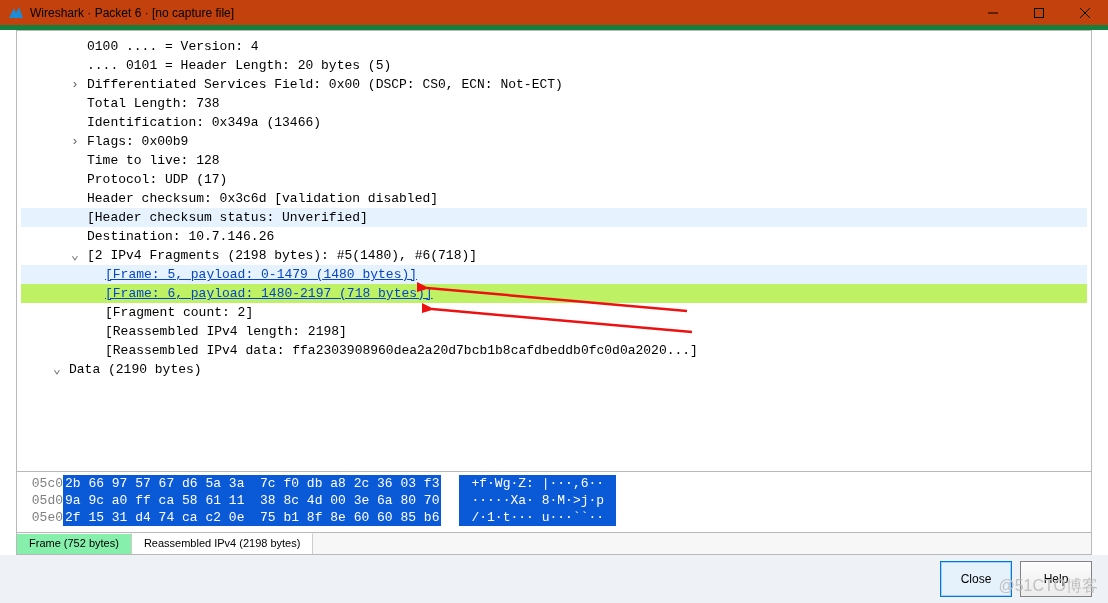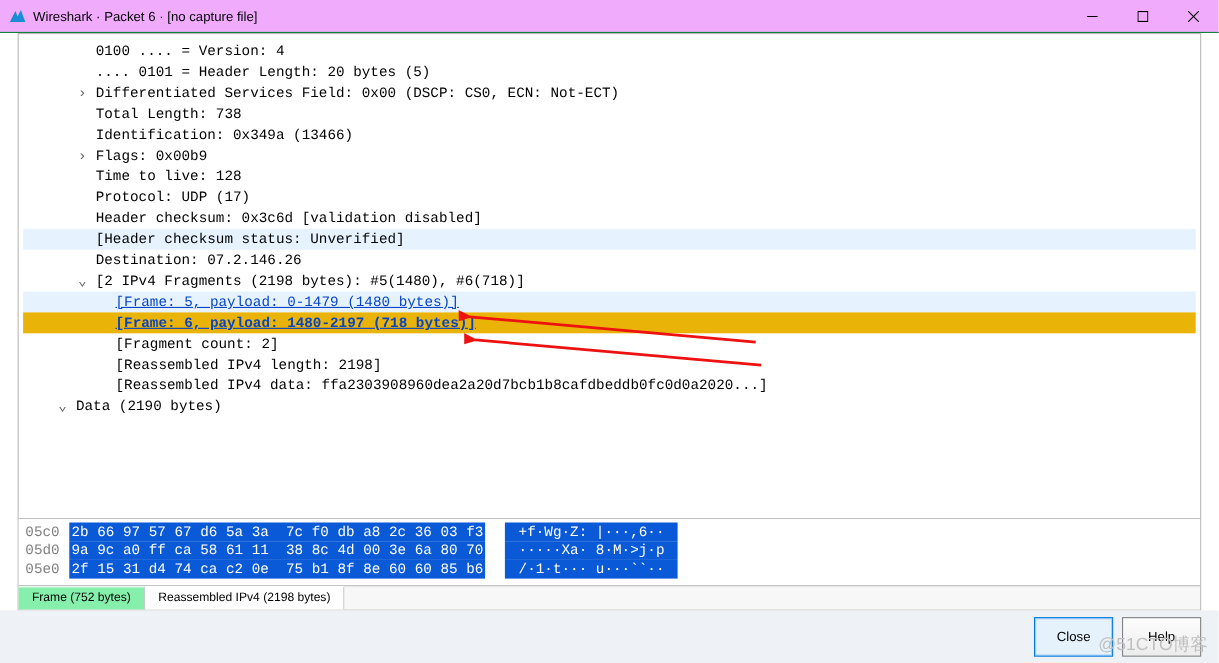--- a/index.html
+++ b/index.html
@@ -1,35 +1,35 @@
 <!DOCTYPE html>
 <html><head>
 <meta charset="utf-8">
 <style>
 * { box-sizing: border-box; margin: 0; padding: 0; }
 body { font-family: "Segoe UI", Tahoma, sans-serif; font-size: 12px; background: #fff; width: 1108px; height: 603px; overflow: hidden; position: relative; }
-.titlebar { height: 30px; background: #f0abfc; display: flex; align-items: center; padding-left: 8px; border-bottom: 1px solid #15803d; }
+.titlebar { height: 30px; background: #c2410c; display: flex; align-items: center; padding-left: 8px; border-bottom: 5px solid #15803d; }
 .titlebar .logo { width: 16px; height: 16px; margin-right: 6px; }
 .titlebar .title { flex: 1; font-size: 12px; color: #000; }
 .winbtns { display: flex; height: 100%; }
 .winbtn { width: 46px; height: 100%; display: flex; align-items: center; justify-content: center; cursor: default; }
 .content { position: absolute; top: 30px; left: 16px; right: 16px; bottom: 48px; border: 1px solid #b9b9b9; background: #fff; display: flex; flex-direction: column; }
 .tree-pane { flex: 1 1 auto; overflow-y: auto; padding: 6px 4px 6px 4px; font-family: Consolas, "Courier New", monospace; font-size: 13px; line-height: 19px; color: #000; }
 .tree-row { white-space: pre; padding-left: 12px; }
 .tree-row.l2 { padding-left: 66px; }
 .tree-row.l3 { padding-left: 84px; }
 .tree-row.exp::before { content: "›"; display: inline-block; width: 12px; color: #666; transform: translateX(-4px); }
 .tree-row.col::before { content: "⌄"; display: inline-block; width: 12px; color: #666; transform: translateX(-4px); }
 .tree-row.hl-cyan { background: #e6f3ff; }
-.tree-row.sel { background: #eab308; font-weight: bold; }
+.tree-row.sel { background: #bef264; }
 .link-blue { color: #0645c8; text-decoration: underline; }
 .arrow { position: absolute; pointer-events: none; }
 .hex-wrap { border-top: 1px solid #b9b9b9; }
 .hex-pane { height: 60px; overflow-y: auto; background: #fff; font-family: Consolas, "Courier New", monospace; font-size: 13px; line-height: 17px; padding: 3px 6px; }
-.hex-row { display: flex; white-space: pre; }
+.hex-row { display: flex; white-space: pre; text-align: right; }
 .hex-off { color: #808080; width: 40px; }
 .hex-bytes { background: #0a59d6; color: #fff; padding: 0 2px; }
 .hex-gap { width: 18px; }
 .hex-asc { background: #0a59d6; color: #fff; padding: 0 12px; }
 .tabs { height: 22px; border-top: 1px solid #b9b9b9; display: flex; background: #f7f7f7; font-size: 11px; }
 .tab { padding: 3px 12px; border-right: 1px solid #ccc; background: #fff; border-top: 1px solid #fff; cursor: default; }
 .tab.inactive { background: #86efac; }
 .footer { position: absolute; bottom: 0; left: 0; right: 0; height: 48px; display: flex; align-items: center; justify-content: flex-end; padding: 0 16px; gap: 8px; background: #eef2f6; }
 .btn { min-width: 72px; height: 36px; border: 1px solid #838383; background: linear-gradient(#fdfdfd,#ececec); font-size: 12px; cursor: default; }
 .btn.focus { border: 1px solid #0078d7; box-shadow: 0 0 0 1px #a6cffb inset; background: #e5f1fb; }
@@ -71,21 +71,21 @@
     <div class="tree-row l2">0100 .... = Version: 4</div>
     <div class="tree-row l2">.... 0101 = Header Length: 20 bytes (5)</div>
     <div class="tree-row l2 exp" style="padding-left:54px">Differentiated Services Field: 0x00 (DSCP: CS0, ECN: Not-ECT)</div>
     <div class="tree-row l2">Total Length: 738</div>
     <div class="tree-row l2">Identification: 0x349a (13466)</div>
     <div class="tree-row l2 exp" style="padding-left:54px">Flags: 0x00b9</div>
     <div class="tree-row l2">Time to live: 128</div>
     <div class="tree-row l2">Protocol: UDP (17)</div>
     <div class="tree-row l2">Header checksum: 0x3c6d [validation disabled]</div>
     <div class="tree-row l2 hl-cyan">[Header checksum status: Unverified]</div>
-    <div class="tree-row l2">Destination: 07.2.146.26</div>
+    <div class="tree-row l2">Destination: 10.7.146.26</div>
     <div class="tree-row col" style="padding-left:54px">[2 IPv4 Fragments (2198 bytes): #5(1480), #6(718)]</div>
     <div class="tree-row l3 hl-cyan"><span class="link-blue">[Frame: 5, payload: 0-1479 (1480 bytes)]</span></div>
     <div class="tree-row l3 sel"><span class="link-blue">[Frame: 6, payload: 1480-2197 (718 bytes)]</span></div>
     <div class="tree-row l3">[Fragment count: 2]</div>
     <div class="tree-row l3">[Reassembled IPv4 length: 2198]</div>
     <div class="tree-row l3">[Reassembled IPv4 data: ffa2303908960dea2a20d7bcb1b8cafdbeddb0fc0d0a2020...]</div>
     <div class="tree-row col" style="padding-left:36px">Data (2190 bytes)</div>
 
     <svg class="arrow" style="left:400px; top:245px;" width="280" height="40">
         <defs>

